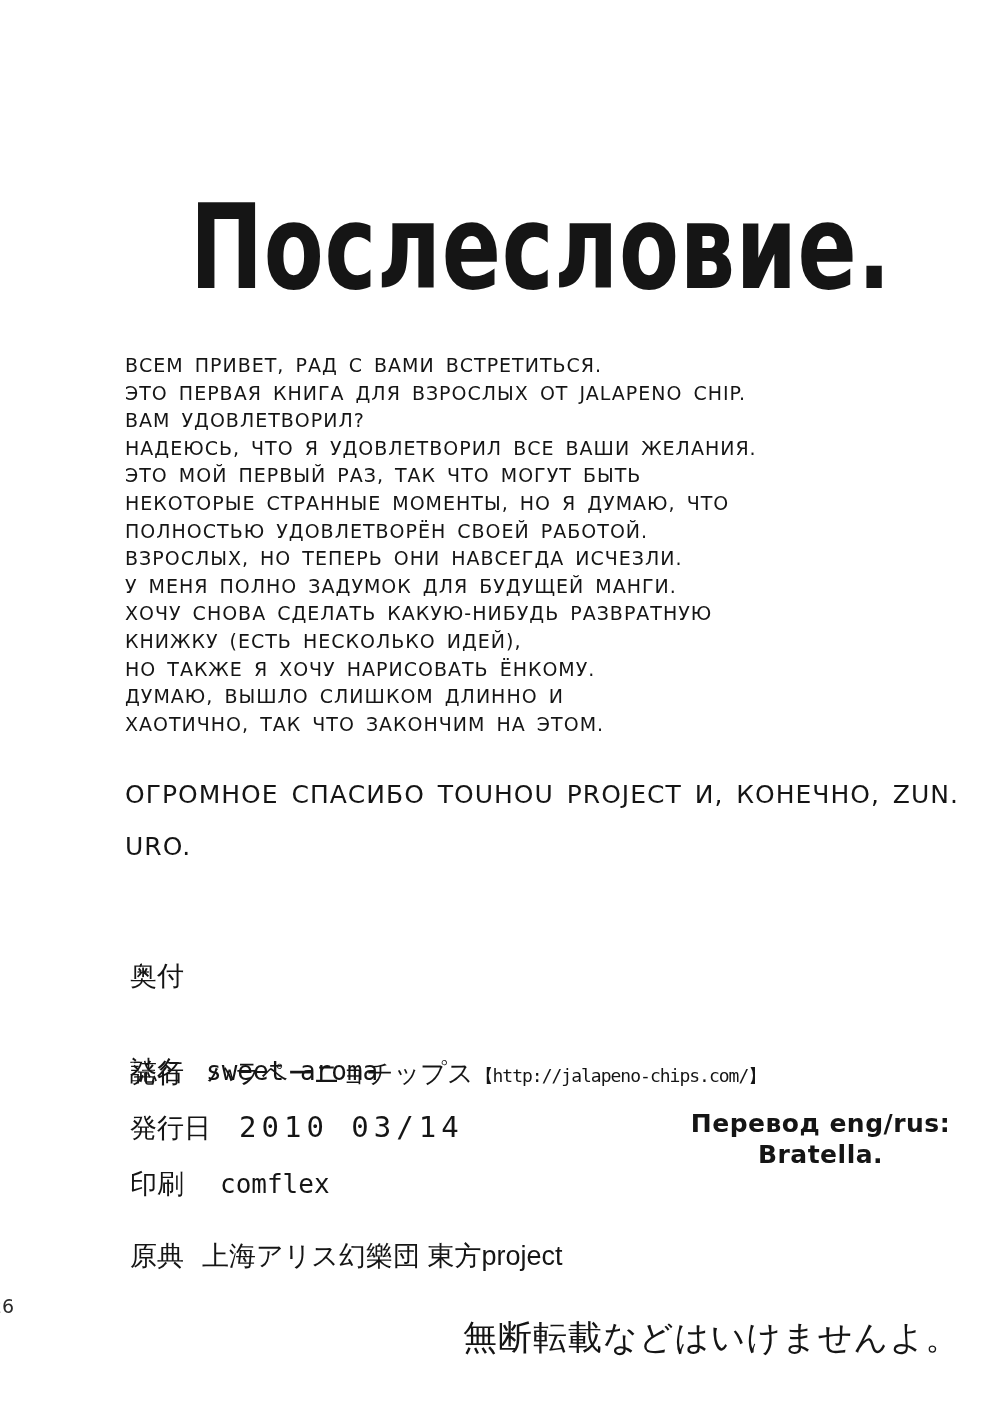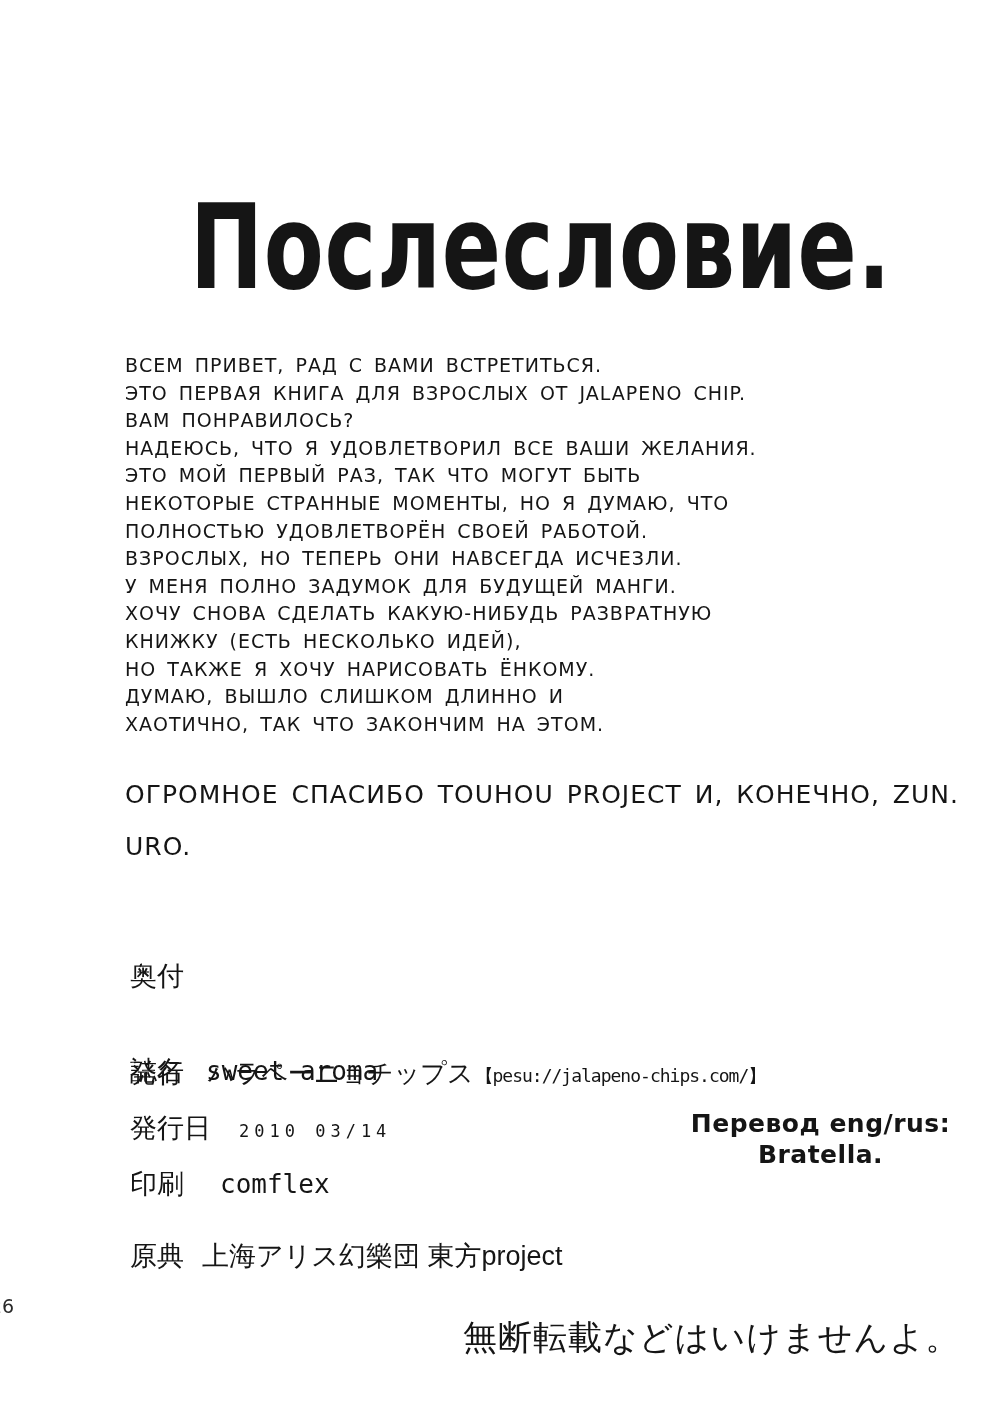--- a/index.html
+++ b/index.html
@@ -54,21 +54,21 @@
   .c-label { display:inline-block; font-size:27px; }
   .c-value { display:inline-block; font-size:26px; }
   .row-okuzuke   { left:130px; top:958px; }
   .row-shimei    { left:130px; top:1008px; }
   .row-hakkou    { left:130px; top:1055px; }
   .row-hakkoubi  { left:130px; top:1110px; }
   .row-insatsu   { left:130px; top:1166px; }
   .row-genten    { left:130px; top:1238px; }
   .gap-shimei    { margin-left:22px;margin-top:48px; }
   .gap-hakkou    { margin-left:24px; }
-  .gap-hakkoubi  { margin-left:28px; letter-spacing:5px; font-size:17px; }
+  .gap-hakkoubi  { margin-left:28px; letter-spacing:5px; font-size:29px; }
   .gap-insatsu   { margin-left:36px; }
   .gap-genten    { margin-left:18px; font-size:27px; }
   .url {
     display:inline-block;
     font-size:18px;
     margin-left:2px;
     letter-spacing:-1px;
   }
 
   
@@ -98,21 +98,21 @@
 </head>
 <body>
 
 <div class="page">
 
   <h1 class="abs title">Послесловие.</h1>
 
   <div class="abs body-text">
     <div>ВСЕМ ПРИВЕТ, РАД С ВАМИ ВСТРЕТИТЬСЯ.</div>
     <div>ЭТО ПЕРВАЯ КНИГА ДЛЯ ВЗРОСЛЫХ ОТ JALAPENO CHIP.</div>
-    <div>ВАМ ПОНРАВИЛОСЬ?</div>
+    <div>ВАМ УДОВЛЕТВОРИЛ?</div>
     <div>НАДЕЮСЬ, ЧТО Я УДОВЛЕТВОРИЛ ВСЕ ВАШИ ЖЕЛАНИЯ.</div>
     <div>ЭТО МОЙ ПЕРВЫЙ РАЗ, ТАК ЧТО МОГУТ БЫТЬ</div>
     <div>НЕКОТОРЫЕ СТРАННЫЕ МОМЕНТЫ, НО Я ДУМАЮ, ЧТО</div>
     <div>ПОЛНОСТЬЮ УДОВЛЕТВОРЁН СВОЕЙ РАБОТОЙ.</div>
     <div>ВЗРОСЛЫХ, НО ТЕПЕРЬ ОНИ НАВСЕГДА ИСЧЕЗЛИ.</div>
     <div>У МЕНЯ ПОЛНО ЗАДУМОК ДЛЯ БУДУЩЕЙ МАНГИ.</div>
     <div>ХОЧУ СНОВА СДЕЛАТЬ КАКУЮ-НИБУДЬ РАЗВРАТНУЮ</div>
     <div>КНИЖКУ (ЕСТЬ НЕСКОЛЬКО ИДЕЙ),</div>
     <div>НО ТАКЖЕ Я ХОЧУ НАРИСОВАТЬ ЁНКОМУ.</div>
     <div>ДУМАЮ, ВЫШЛО СЛИШКОМ ДЛИННО И</div>
@@ -124,21 +124,21 @@
 
   <div class="abs c-row row-okuzuke">
     <span class="c-label jp">奥付</span>
   </div>
 
   <div class="abs c-row row-shimei">
     <span class="c-label jp">誌名</span><span class="c-value mono gap-shimei">sweet aroma</span>
   </div>
 
   <div class="abs c-row row-hakkou">
-    <span class="c-label jp">発行</span><span class="c-value jp gap-hakkou">ハラペーニョチップス</span><span class="url mono">【pesu://jalapeno-chips.com/】</span>
+    <span class="c-label jp">発行</span><span class="c-value jp gap-hakkou">ハラペーニョチップス</span><span class="url mono">【http://jalapeno-chips.com/】</span>
   </div>
 
   <div class="abs c-row row-hakkoubi">
     <span class="c-label jp">発行日</span><span class="c-value mono gap-hakkoubi">2010 03/14</span>
   </div>
 
   <div class="abs c-row row-insatsu">
     <span class="c-label jp">印刷</span><span class="c-value mono gap-insatsu">comflex</span>
   </div>
 

